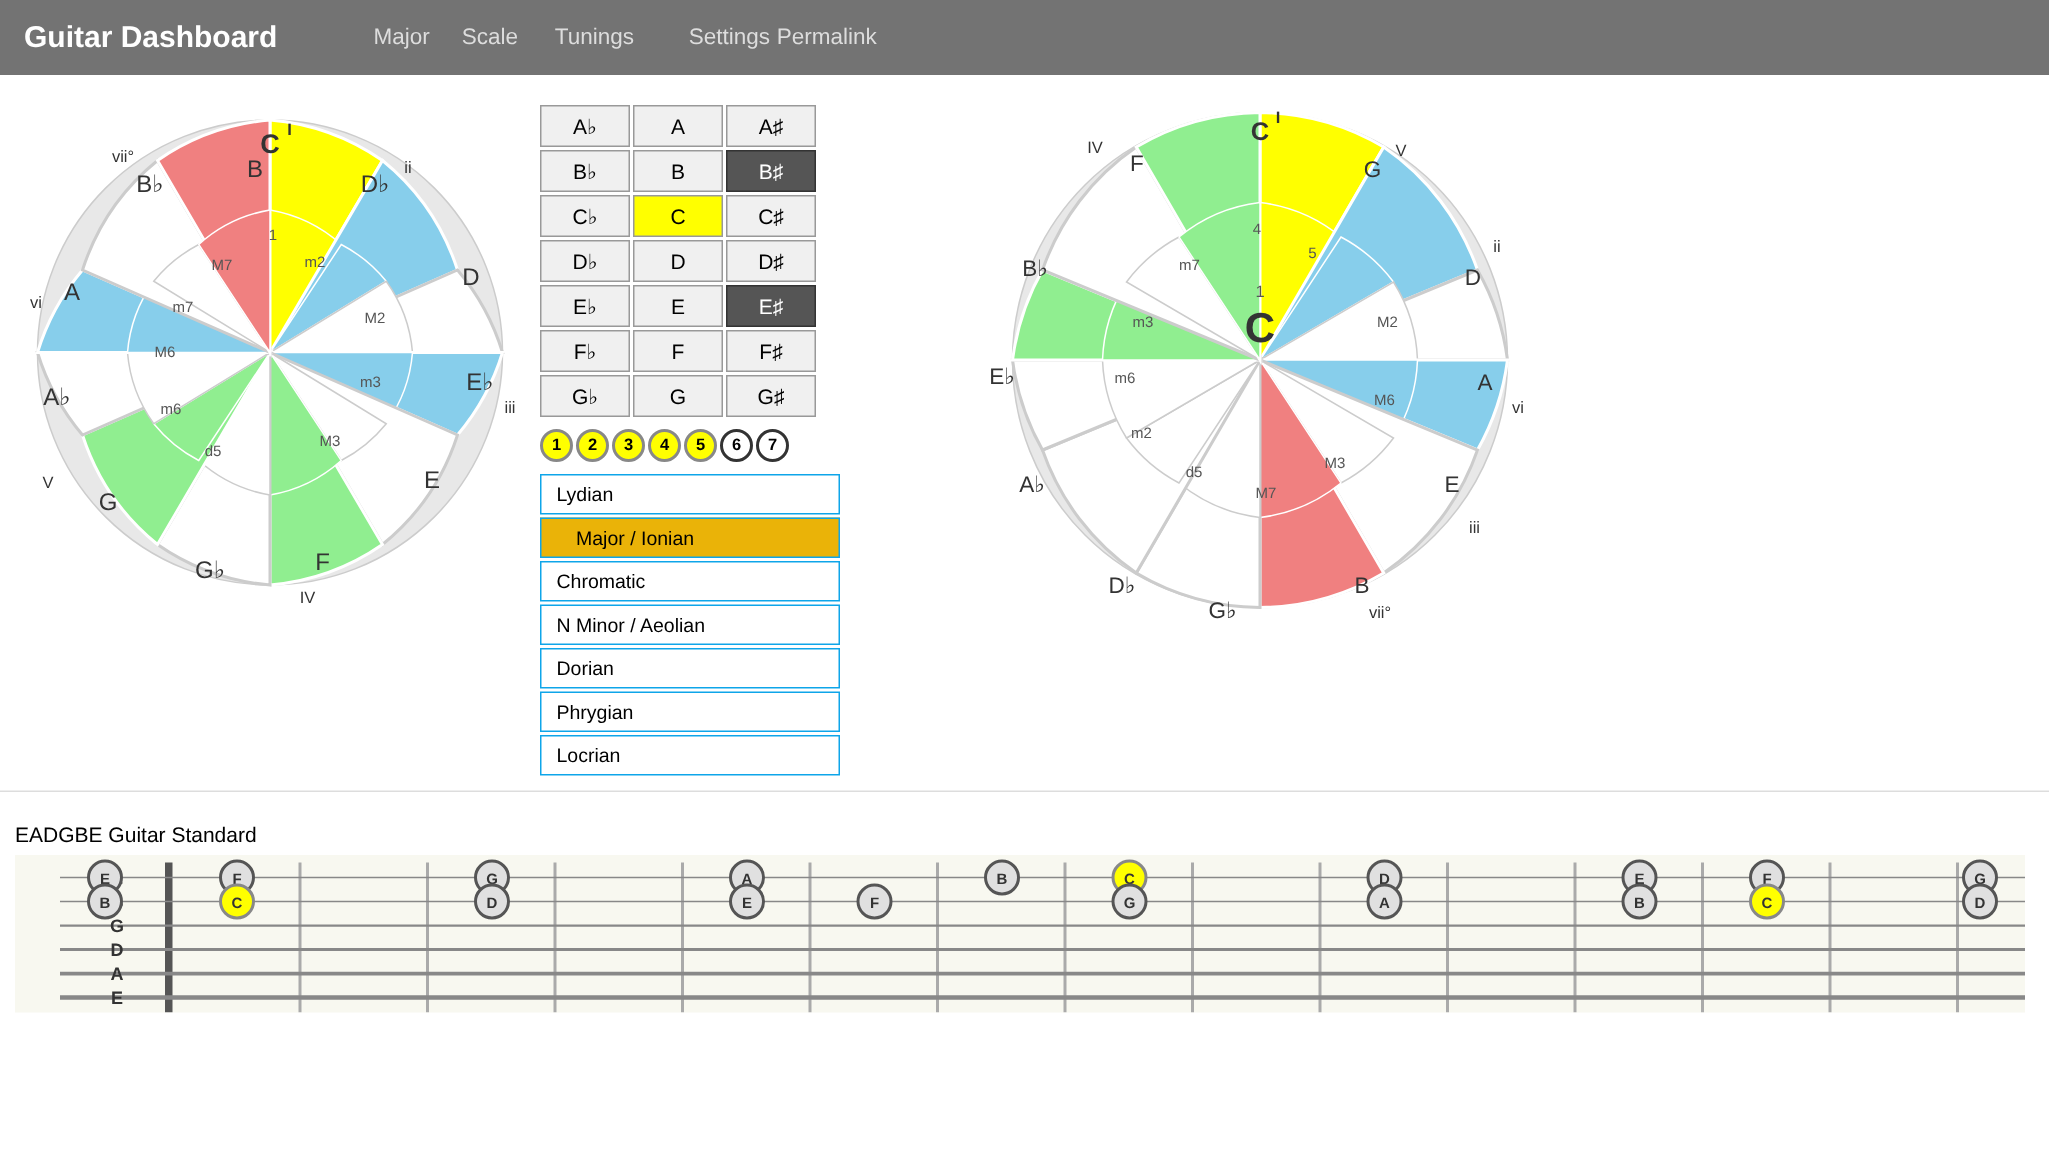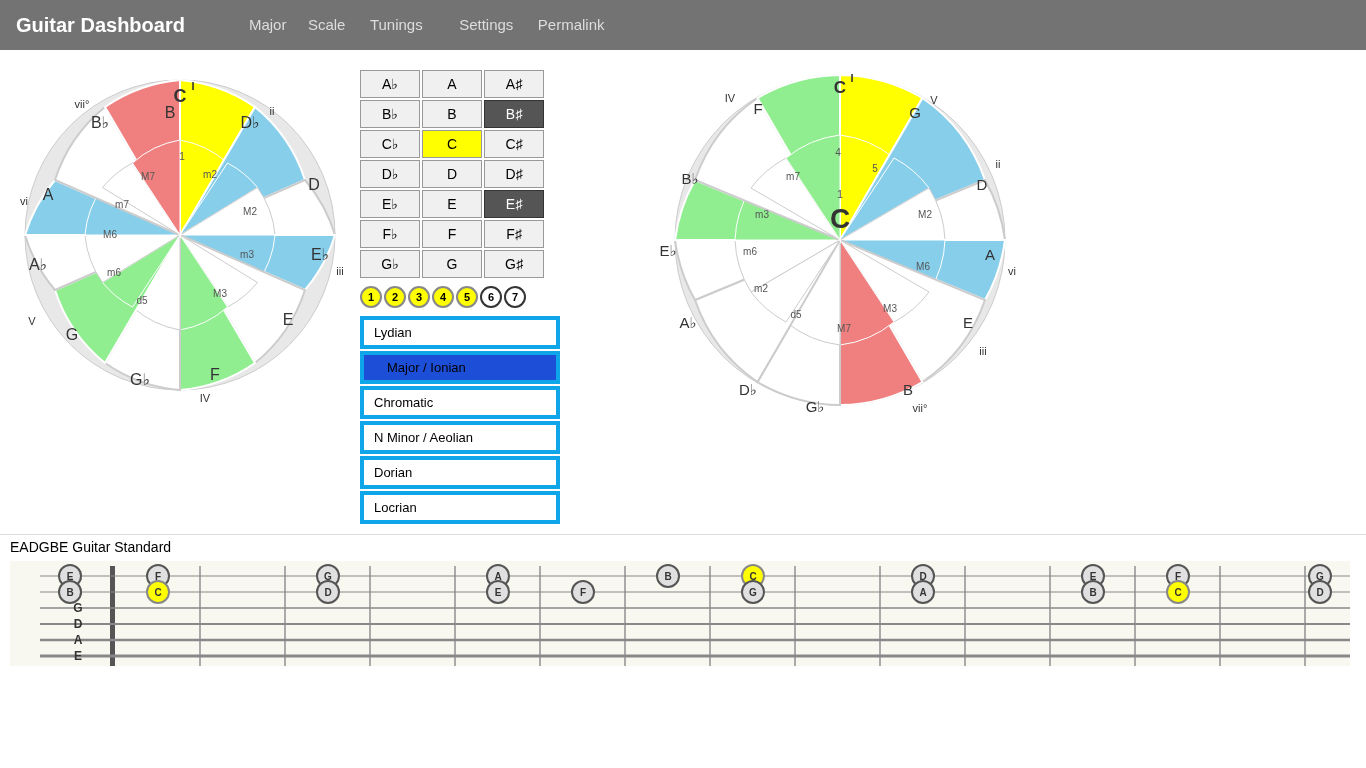--- a/index.html
+++ b/index.html
@@ -90,42 +90,42 @@
     .degree-circle.active { background: #ffff00; border-color: #888; }
     .degree-circle.inactive { background: #fff; }
 
     
     .mode-list {
       display: flex;
       flex-direction: column;
       gap: 2px;
     }
     .mode-item {
-      border: 4px solid #0ea5e9;
+      border: 1px solid #0ea5e9;
       padding: 5px 10px;
       font-size: 13px;
       cursor: pointer;
       background: #fff;
     }
-    .mode-item.active { background: #1d4ed8; padding-left: 23px; }
+    .mode-item.active { background: #eab308; padding-left: 23px; }
 
     
     .cof-section {
       position: relative;
       width: 340px;
       height: 340px;
       flex-shrink: 0;
     }
 
     
     svg { overflow: visible; }
 
     
     #fretboard-section {
-      padding: 4px 10px;
+      padding: 20px 10px;
       border-top: 1px solid #ddd;
       background: #fff;
     }
     .fretboard-label {
       font-size: 14px;
       margin-bottom: 6px;
     }
 
     
     .panels-row {
@@ -140,21 +140,21 @@
 </head>
 <body>
 
 <div id="header">
   <span class="app-title">Guitar Dashboard</span>
   <nav>
     <a>Major</a>
     <a style="margin-left:17px">Scale</a>
     <a style="margin-left:20px">Tunings</a>
     <a style="margin-left:32px">Settings</a>
-    <a style="margin-left:20px">Permalink</a>
+    <a style="">Permalink</a>
   </nav>
 </div>
 
 <div class="panels-row">
 
   <div class="wheel-section">
     <svg width="340" height="350" viewBox="0 0 340 350">
 
       <circle cx="170" cy="175" r="155" fill="#e8e8e8" stroke="#ccc" stroke-width="1"></circle>
       <circle cx="170" cy="175" r="95" fill="#fff" stroke="#ccc" stroke-width="1"></circle>
@@ -277,20 +277,21 @@
       <div class="degree-circle inactive">6</div>
       <div class="degree-circle inactive">7</div>
     </div>
 
     <div class="mode-list">
       <div class="mode-item">Lydian</div>
       <div class="mode-item active">Major / Ionian</div>
       <div class="mode-item">Chromatic</div>
       <div class="mode-item">N Minor / Aeolian</div>
       <div class="mode-item">Dorian</div>
+      <div class="mode-item">Phrygian</div>
       <div class="mode-item">Locrian</div>
     </div>
   </div>
 
   <div class="cof-section" style="margin-left:60px">
     <svg width="420" height="360" viewBox="0 0 420 360">
 
       <circle cx="210" cy="180" r="165" fill="#e8e8e8" stroke="#ccc" stroke-width="1"></circle>
       <circle cx="210" cy="180" r="105" fill="#fff" stroke="#ccc" stroke-width="1"></circle>
 

